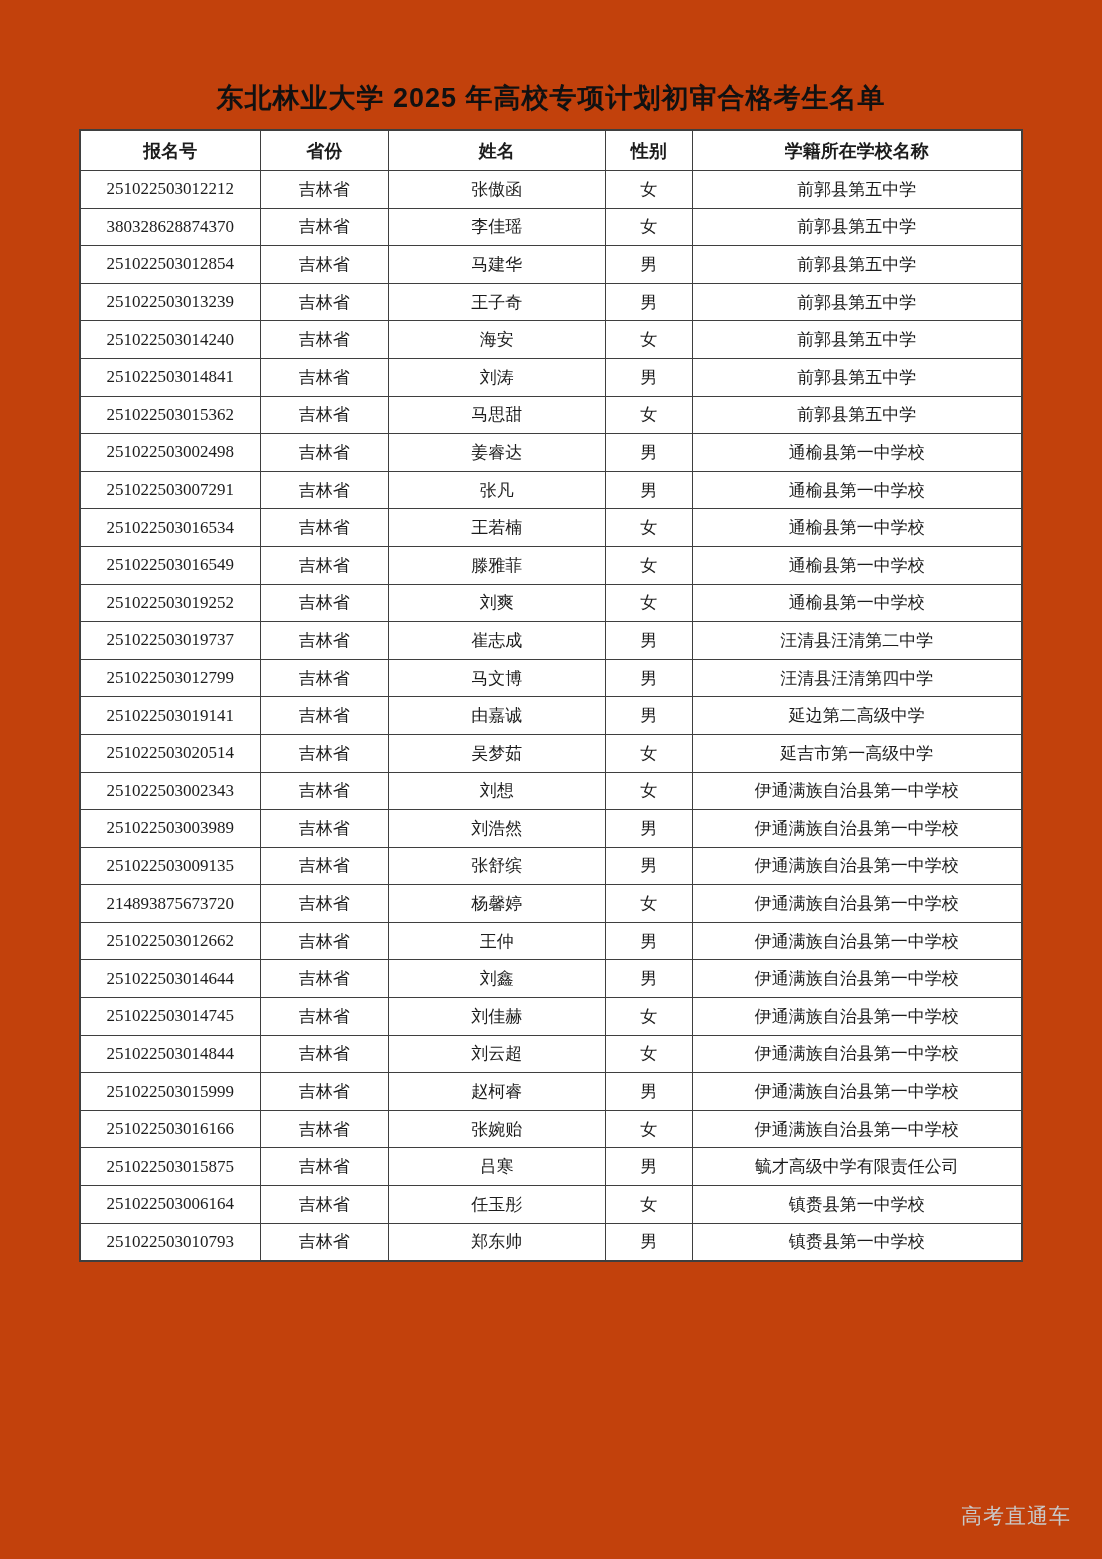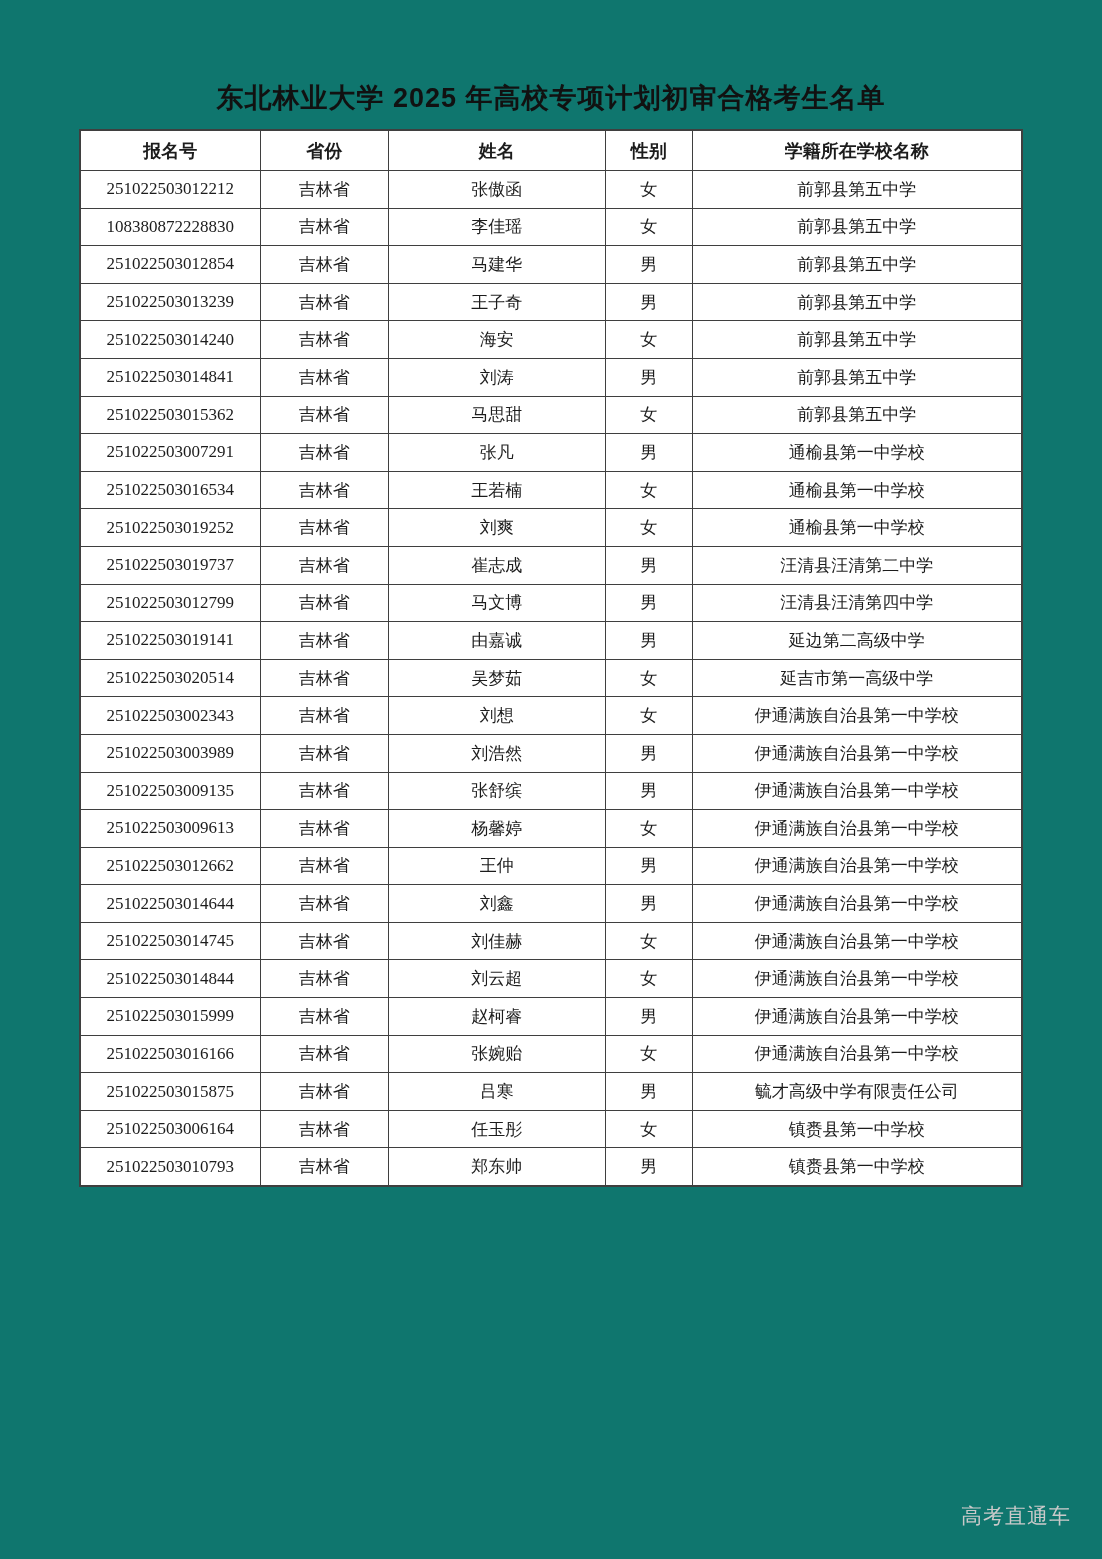--- a/index.html
+++ b/index.html
@@ -6,21 +6,21 @@
   html, body {
     width: 1102px;
     background: #ffffff;
     font-family: "Liberation Serif", "DejaVu Serif", serif;
     color: #1c1c1c;
   }
   .page {
     position: relative;
     width: 1102px;
     height: 1559px;
-    background: #0f766e;
+    background: #c2410c;
     overflow: hidden;
   }
   .doc-title {
     position: absolute;
     top: 80px;
     left: 0;
     width: 1102px;
     text-align: center;
     font-family: "Liberation Sans", "DejaVu Sans", sans-serif;
     font-weight: bold;
@@ -101,21 +101,21 @@
     </thead>
     <tbody id="table-body">
         <tr>
           <td>251022503012212</td>
           <td>吉林省</td>
           <td>张傲函</td>
           <td>女</td>
           <td>前郭县第五中学</td>
         </tr>
         <tr>
-          <td>108380872228830</td>
+          <td>380328628874370</td>
           <td>吉林省</td>
           <td>李佳瑶</td>
           <td>女</td>
           <td>前郭县第五中学</td>
         </tr>
         <tr>
           <td>251022503012854</td>
           <td>吉林省</td>
           <td>马建华</td>
           <td>男</td>
@@ -143,34 +143,48 @@
           <td>前郭县第五中学</td>
         </tr>
         <tr>
           <td>251022503015362</td>
           <td>吉林省</td>
           <td>马思甜</td>
           <td>女</td>
           <td>前郭县第五中学</td>
         </tr>
         <tr>
+          <td>251022503002498</td>
+          <td>吉林省</td>
+          <td>姜睿达</td>
+          <td>男</td>
+          <td>通榆县第一中学校</td>
+        </tr>
+        <tr>
           <td>251022503007291</td>
           <td>吉林省</td>
           <td>张凡</td>
           <td>男</td>
           <td>通榆县第一中学校</td>
         </tr>
         <tr>
           <td>251022503016534</td>
           <td>吉林省</td>
           <td>王若楠</td>
           <td>女</td>
           <td>通榆县第一中学校</td>
         </tr>
         <tr>
+          <td>251022503016549</td>
+          <td>吉林省</td>
+          <td>滕雅菲</td>
+          <td>女</td>
+          <td>通榆县第一中学校</td>
+        </tr>
+        <tr>
           <td>251022503019252</td>
           <td>吉林省</td>
           <td>刘爽</td>
           <td>女</td>
           <td>通榆县第一中学校</td>
         </tr>
         <tr>
           <td>251022503019737</td>
           <td>吉林省</td>
           <td>崔志成</td>
@@ -213,21 +227,21 @@
           <td>伊通满族自治县第一中学校</td>
         </tr>
         <tr>
           <td>251022503009135</td>
           <td>吉林省</td>
           <td>张舒缤</td>
           <td>男</td>
           <td>伊通满族自治县第一中学校</td>
         </tr>
         <tr>
-          <td>251022503009613</td>
+          <td>214893875673720</td>
           <td>吉林省</td>
           <td>杨馨婷</td>
           <td>女</td>
           <td>伊通满族自治县第一中学校</td>
         </tr>
         <tr>
           <td>251022503012662</td>
           <td>吉林省</td>
           <td>王仲</td>
           <td>男</td>

